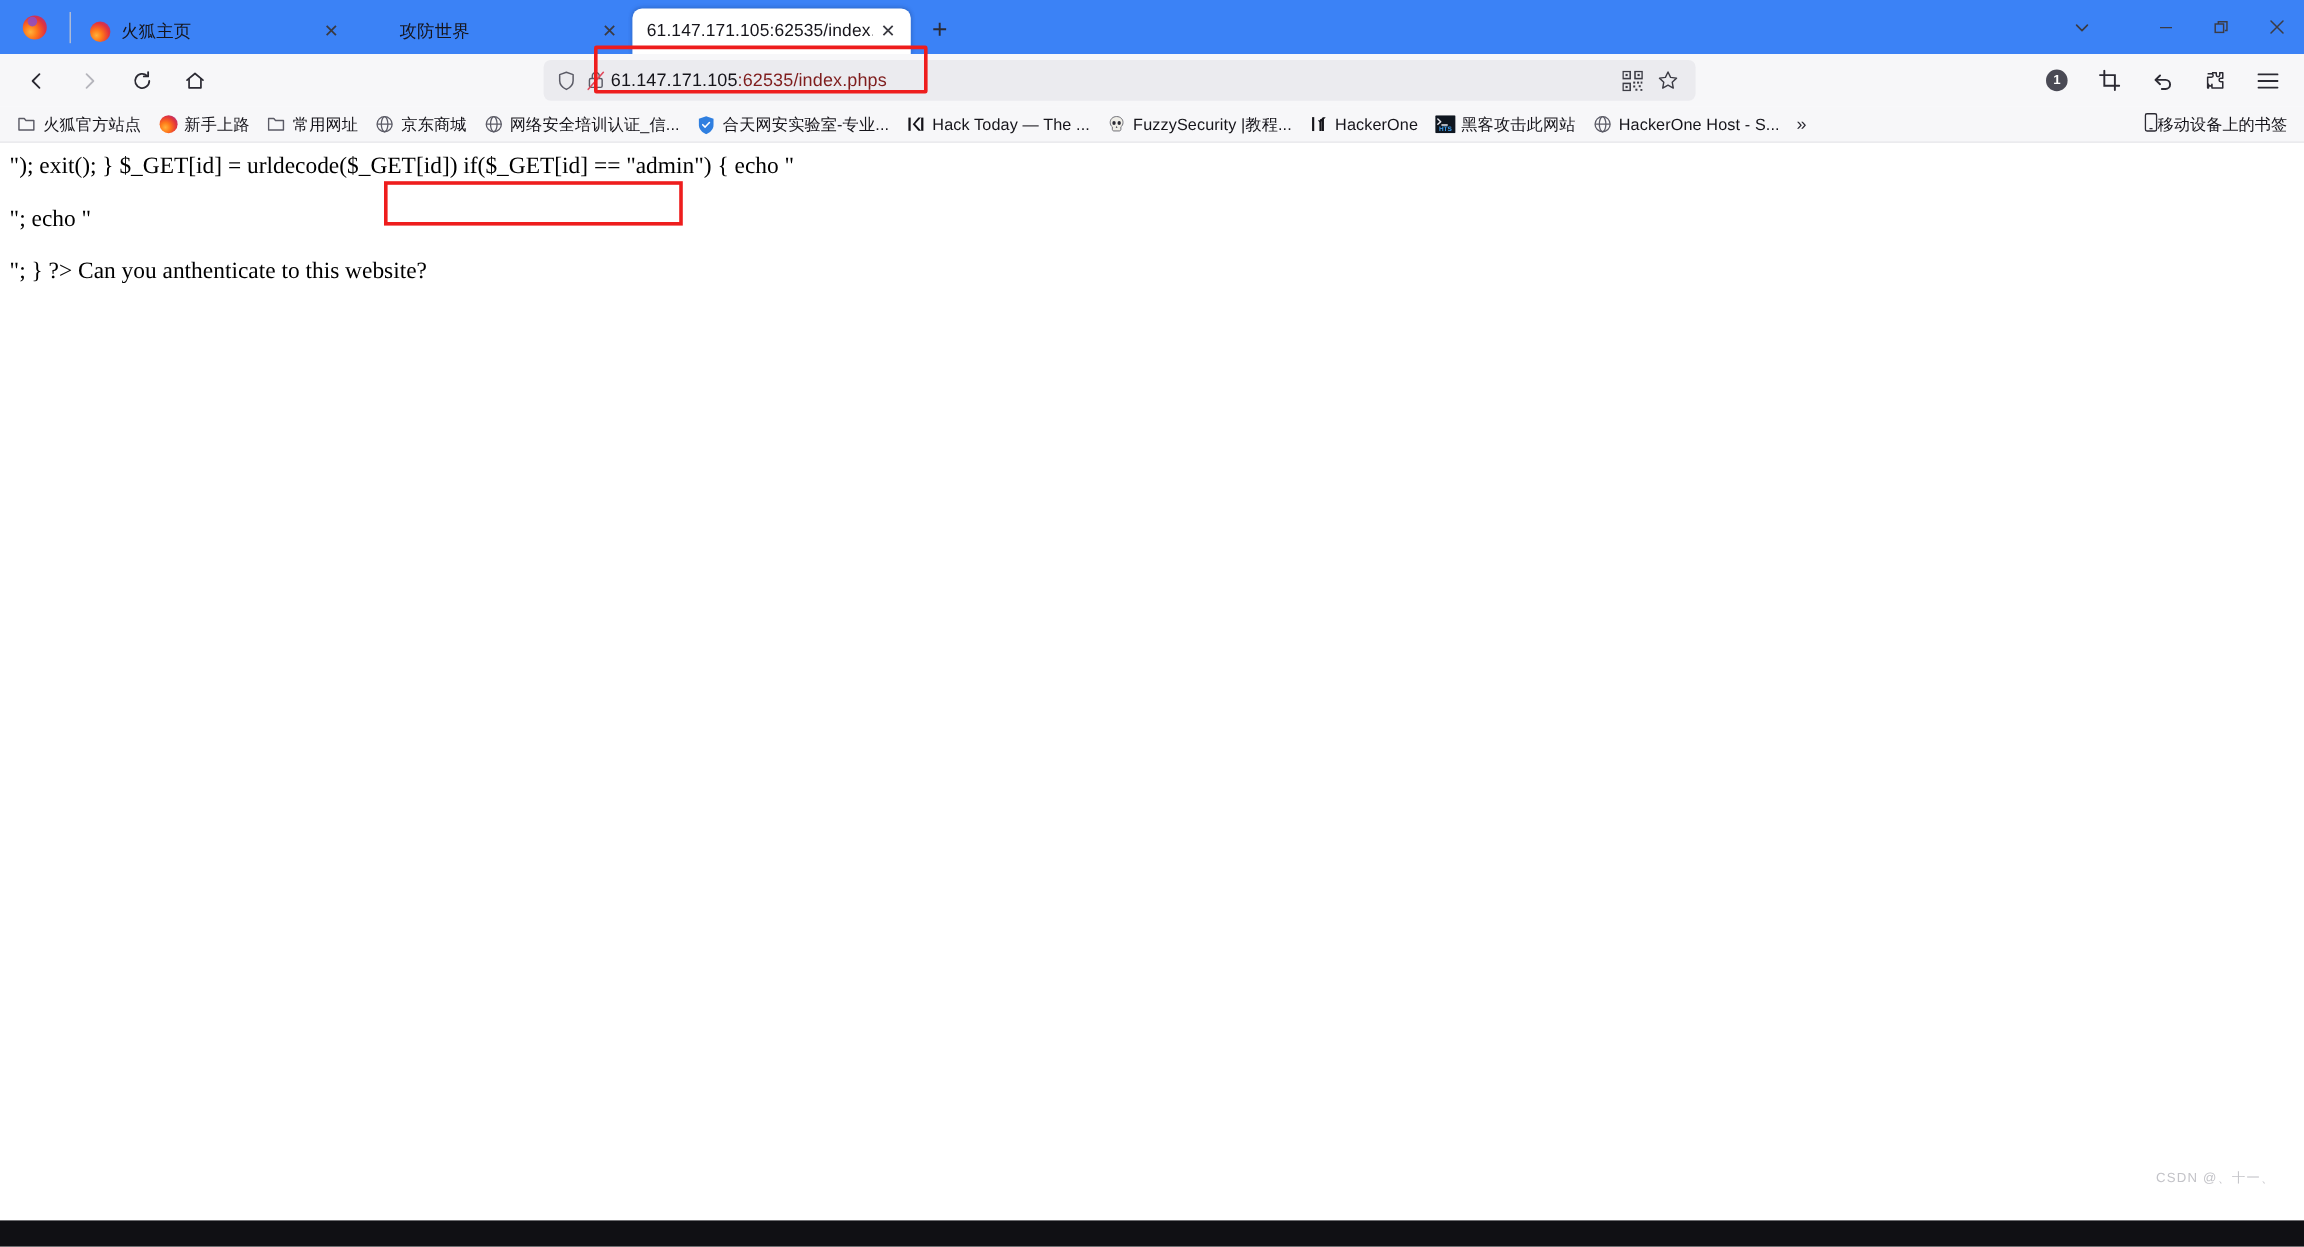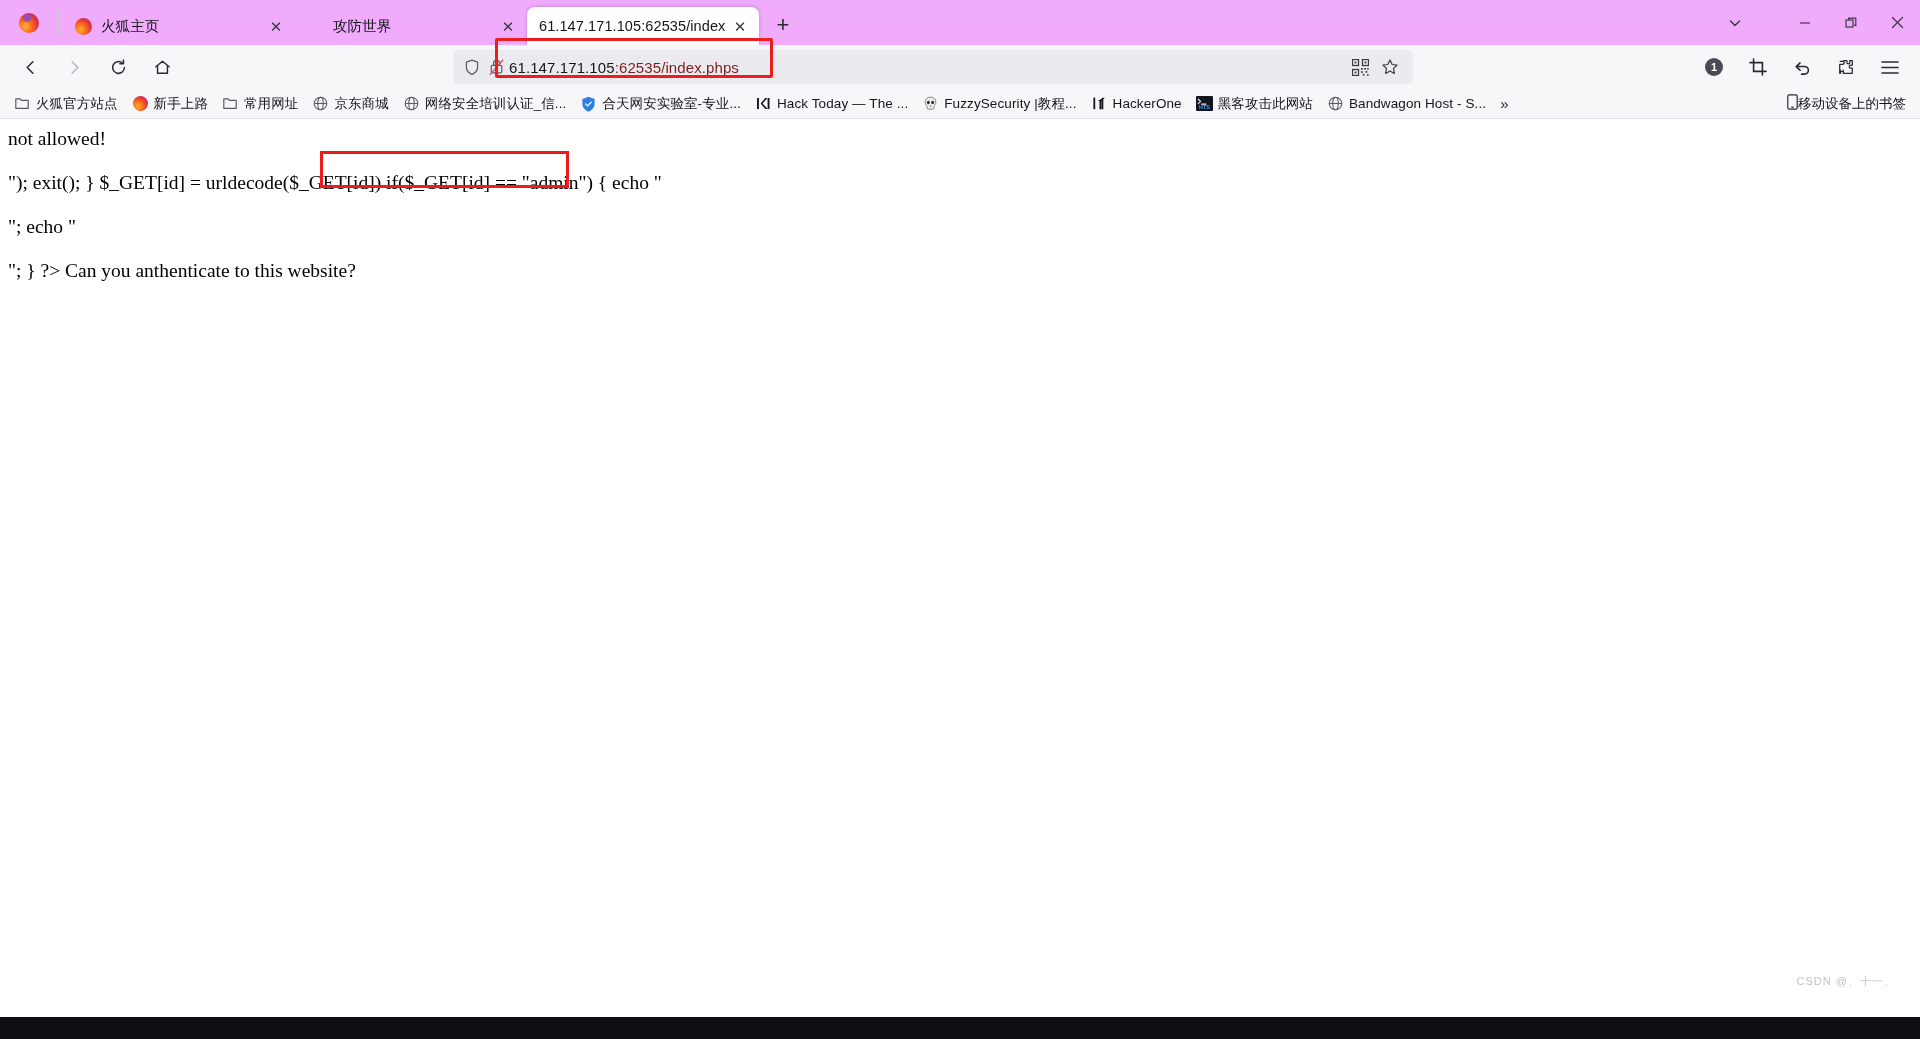--- a/index.html
+++ b/index.html
@@ -7,21 +7,21 @@
     width: 1920px; height: 1039px;
     overflow: hidden;
     background: #ffffff;
     font-family: "Liberation Sans", sans-serif;
   }
   body { position: relative; }
 
   
   .tabstrip {
     height: 45px;
-    background: #f0abfc;
+    background: #3b82f6;
     display: flex;
     position: relative;
   }
   .tabstrip-left {
     width: 58px; height: 45px;
     display: flex; align-items: center; justify-content: center;
   }
   .ff-logo {
     width: 20px; height: 20px; border-radius: 50%;
     background: radial-gradient(circle at 32% 68%, #ffb13b 0%, #ff7a1a 28%, #f2542a 46%, #e0333f 64%, #a3368c 90%);
@@ -486,39 +486,38 @@
   </div>
 
   <div class="bm">
     <span class="bmicon">
       <svg width="15" height="15" viewBox="0 0 16 16" fill="none" stroke="#5b5b66" stroke-width="1.15">
           <circle cx="8" cy="8" r="6.7"></circle>
           <ellipse cx="8" cy="8" rx="2.9" ry="6.7"></ellipse>
           <path d="M1.4 8h13.2"></path>
         </svg>
     </span>
-    <span class="bmlabel">Bandwagon Host - S...</span>
+    <span class="bmlabel">HackerOne Host - S...</span>
   </div>
 
   <div class="bm-chevrons">»</div>
 
   <div class="bm-mobile">
     <span class="bmicon">
       <svg width="11" height="16" viewBox="0 0 11 16" fill="none" stroke="#2b2a33" stroke-width="1.2">
           <rect x="0.8" y="0.8" width="9.4" height="14.4" rx="1.4"></rect>
           <path d="M4.2 13.2h2.6"></path>
         </svg>
     </span>
     <span class="bmlabel">移动设备上的书签</span>
   </div>
 </div>
 
 <div class="content">
   <div class="content-inner">
-    <p class="pline">not allowed!</p>
     <p class="pline">"); exit(); } $_GET[id] = urldecode($_GET[id]) if($_GET[id] == "admin") { echo "</p>
     <p class="pline">"; echo "</p>
     <p class="pline">"; } ?&gt; Can you anthenticate to this website?</p>
     <div class="code-highlight"></div>
   </div>
   <div class="watermark">CSDN @、十一、</div>
 </div>
 
 <div class="taskbar">
   <div class="tb-seg" style="width:0px"></div>

